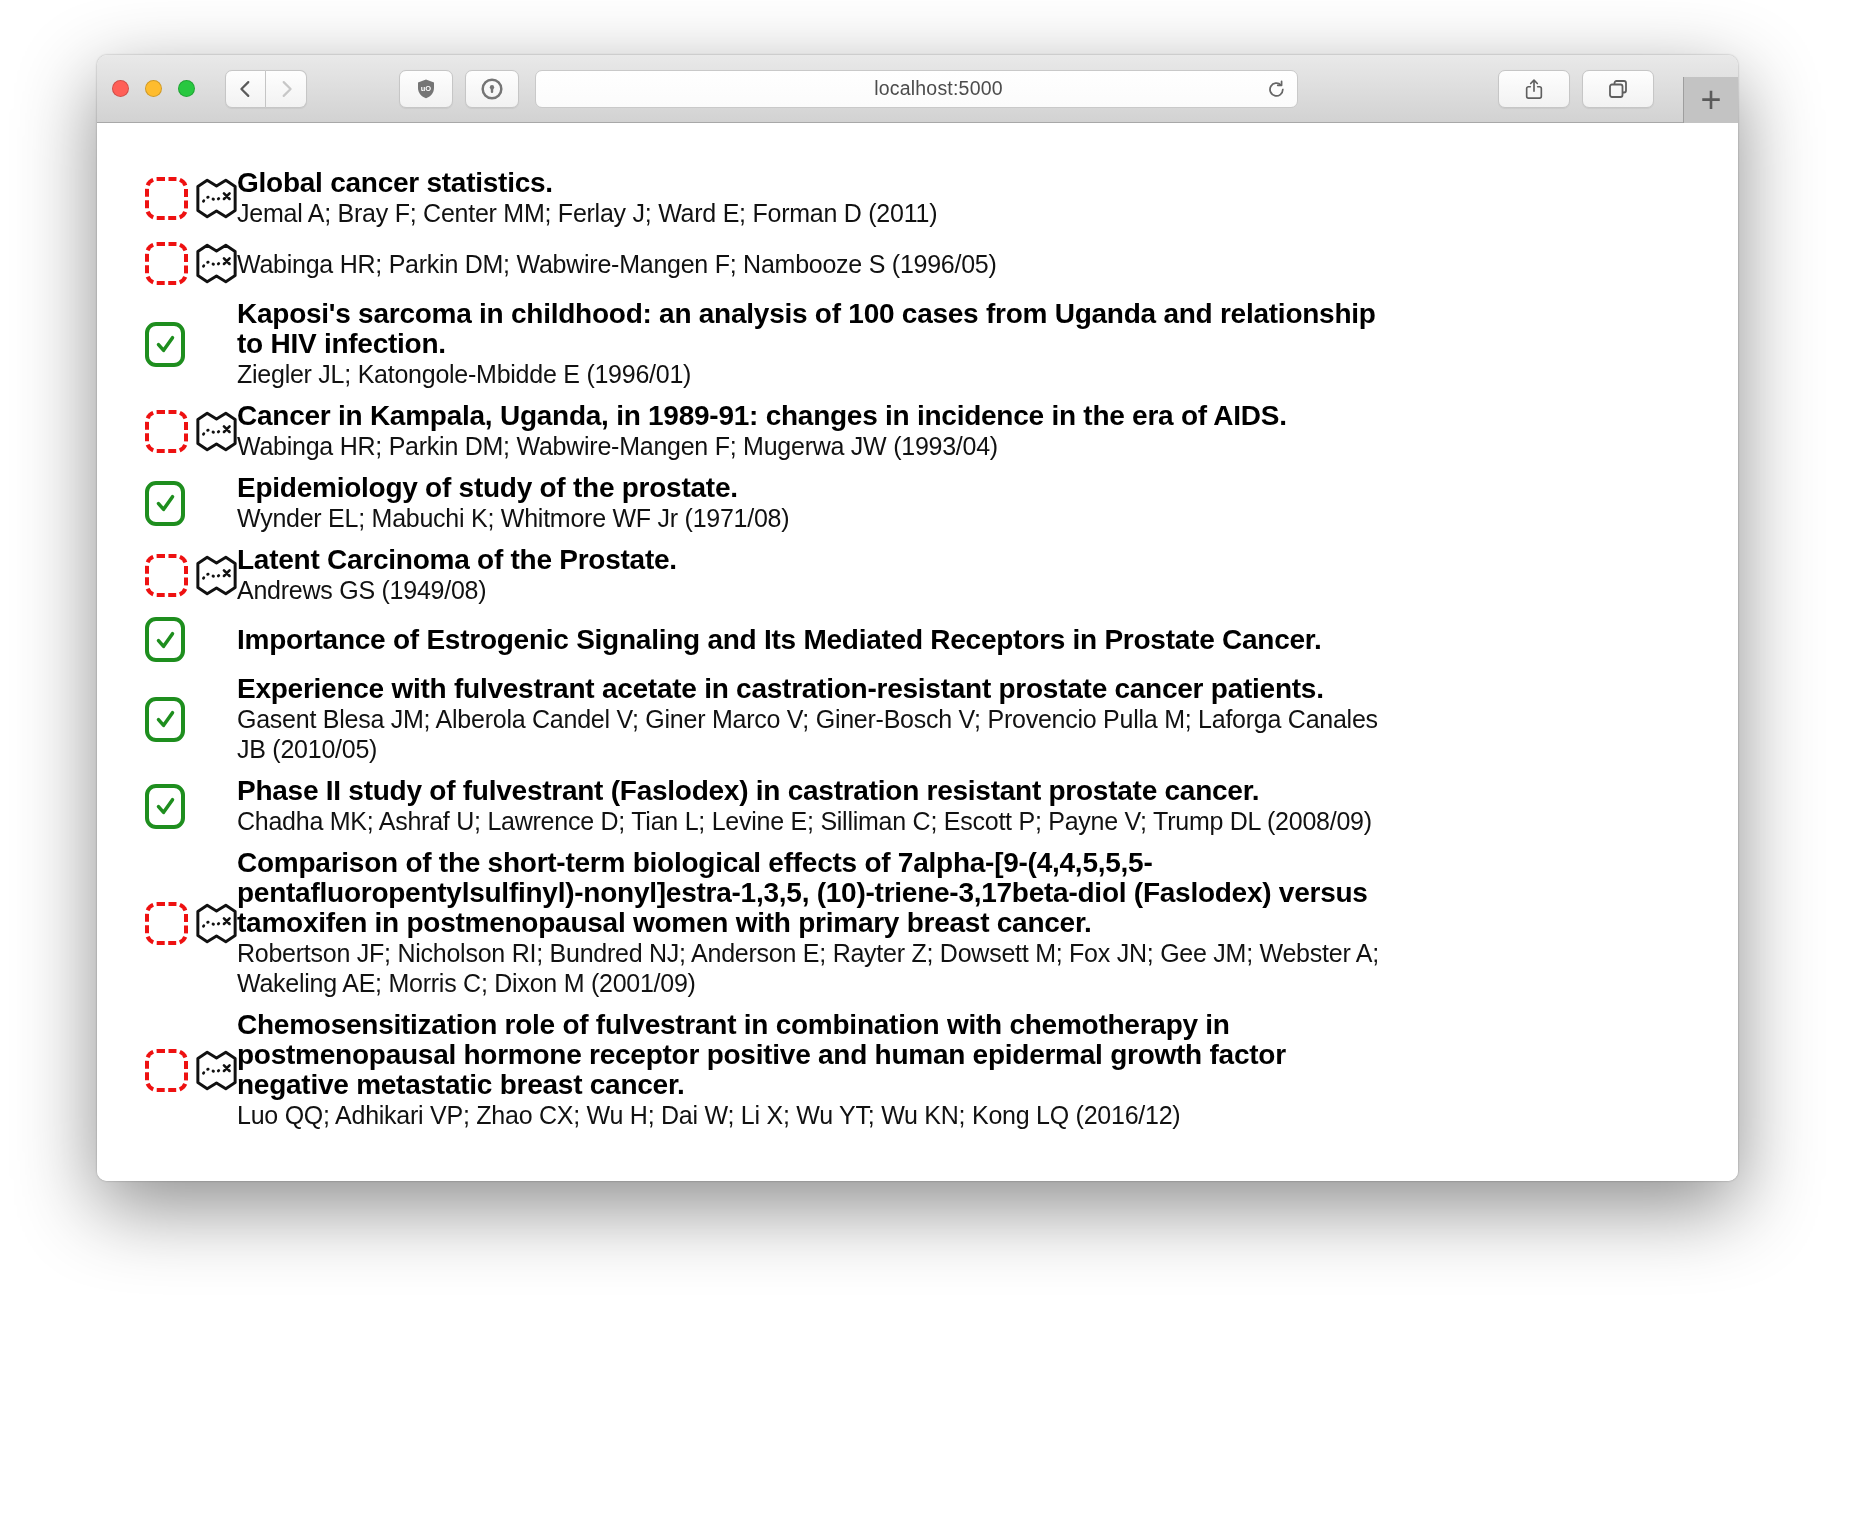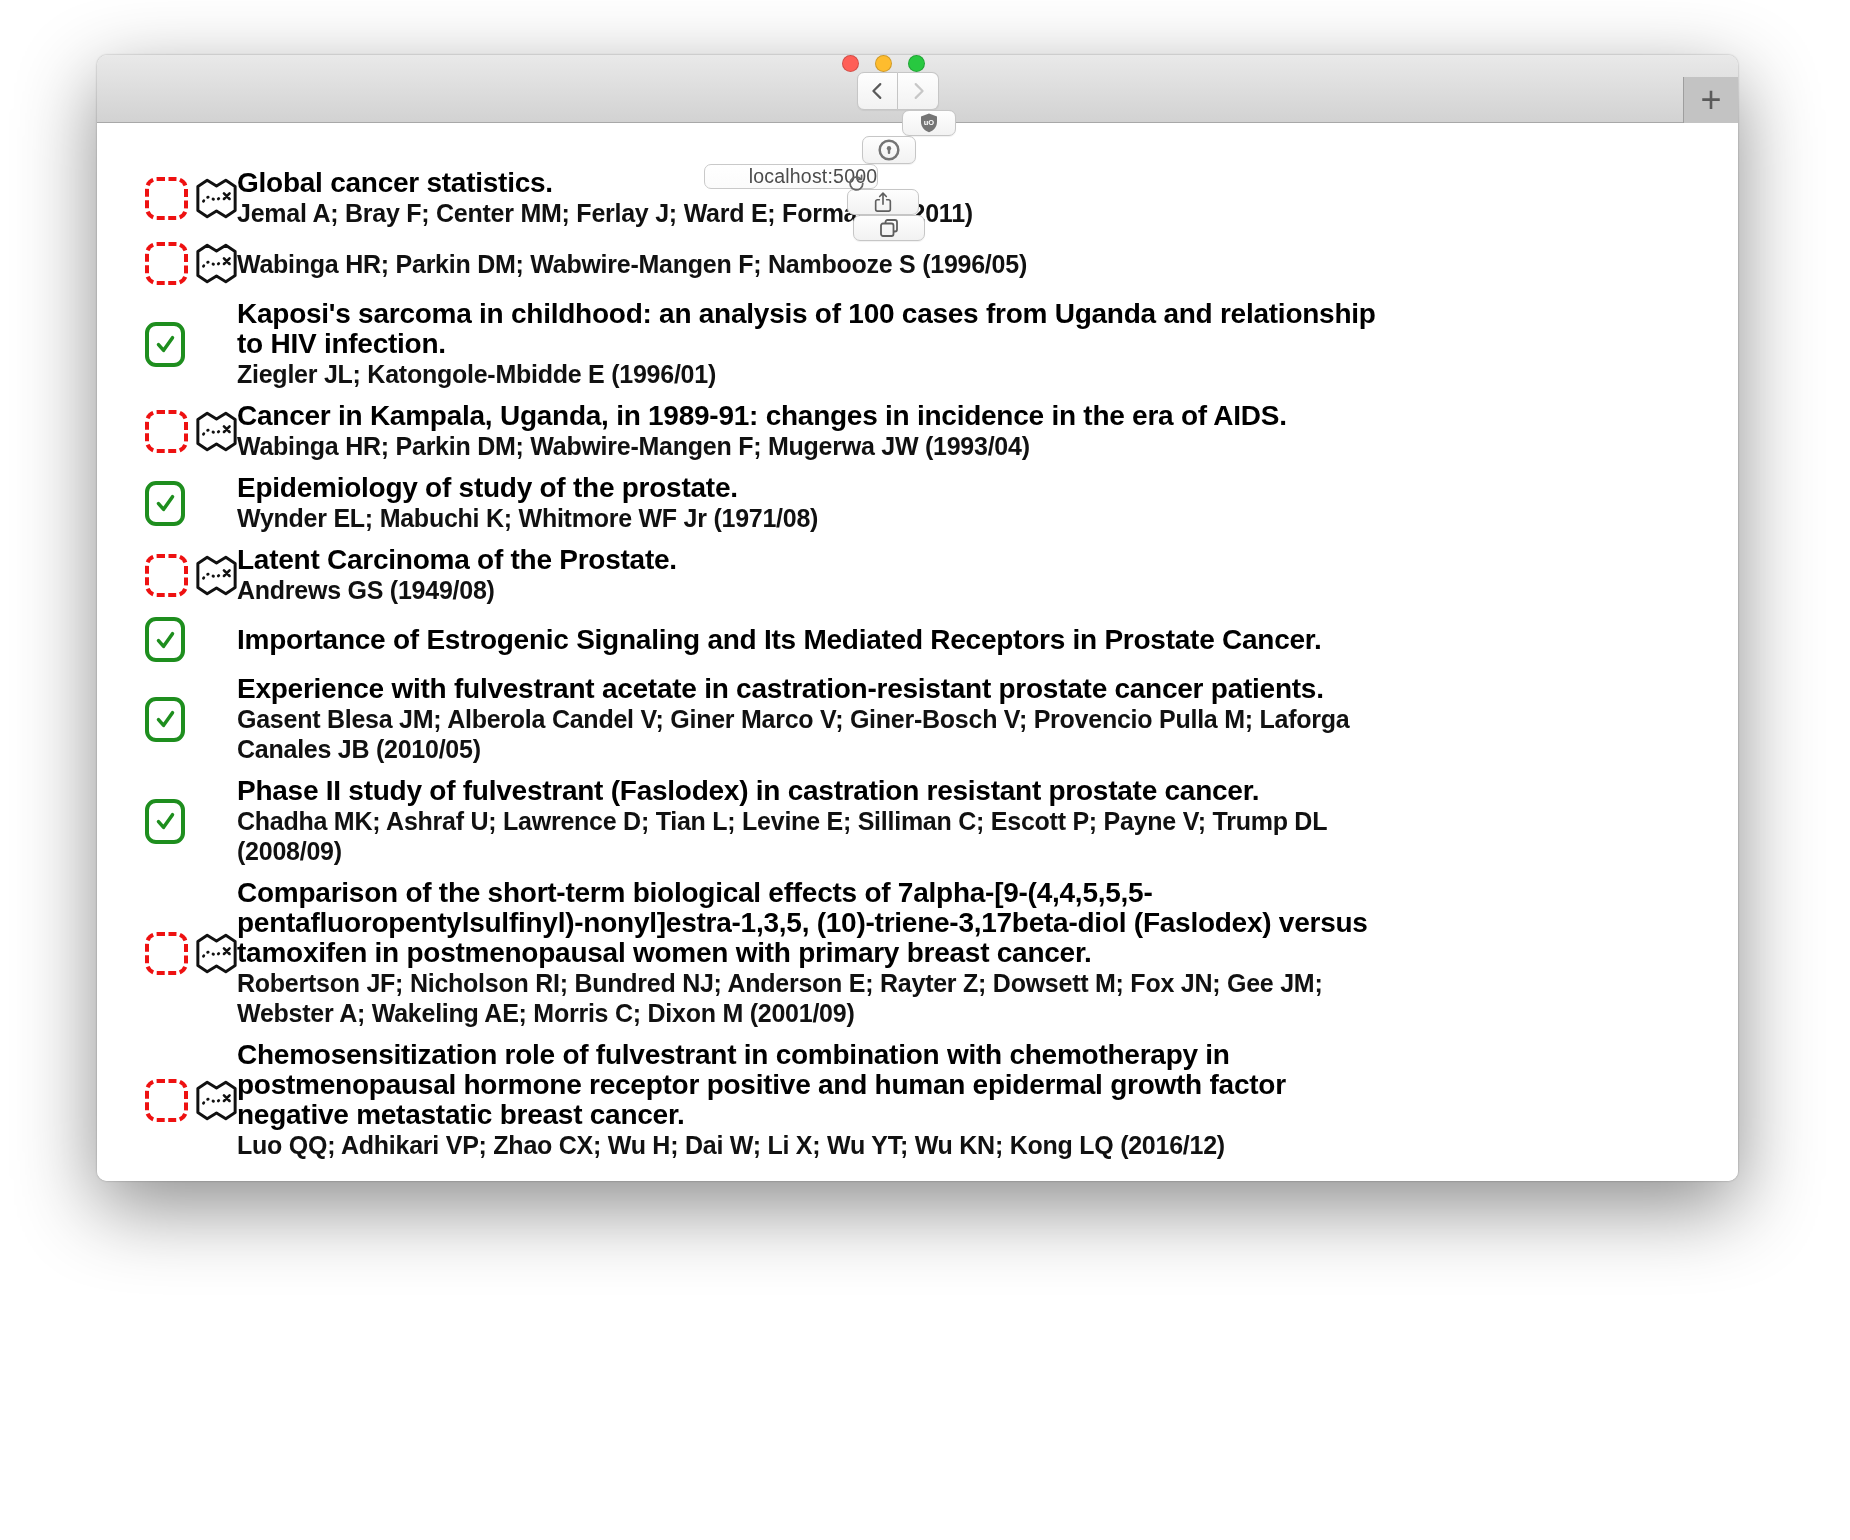--- a/index.html
+++ b/index.html
@@ -5,21 +5,21 @@
   html,body{margin:0;padding:0;background:#ffffff;width:1850px;height:1540px;
     font-family:"Liberation Sans","DejaVu Sans",sans-serif;}
   .stage{position:relative;width:1850px;height:1540px;overflow:hidden;}
 
   
   .window{position:absolute;left:97px;top:55px;width:1641px;height:1126px;
     border-radius:10px;overflow:hidden;background:#fff;
     box-shadow:0 26px 80px rgba(0,0,0,.45),0 0 2px rgba(0,0,0,.35);}
   .toolbar{position:relative;height:68px;background:linear-gradient(#e9e9e9,#d2d2d2);
     border-bottom:1px solid #a8a8a8;display:flex;align-items:center;
-    padding:0 84px 0 15px;box-sizing:border-box;flex-direction:column;}
+    padding:0 84px 0 15px;box-sizing:border-box;}
   .lights{display:flex;gap:16px;align-items:center;}
   .light{width:17px;height:17px;border-radius:50%;box-sizing:border-box;border:1px solid rgba(0,0,0,.18);}
   .light.red{background:#ff5f57;}
   .light.yellow{background:#febc2e;}
   .light.green{background:#28c840;}
 
   .btn{height:38px;background:linear-gradient(#fefefe,#f2f2f2);border:1px solid #c6c6c6;
     border-radius:7px;display:flex;align-items:center;justify-content:center;
     box-sizing:border-box;box-shadow:0 .5px 1px rgba(0,0,0,.06);}
   .nav{display:flex;margin-left:30px;}
@@ -44,21 +44,21 @@
 
   
   .content{height:1058px;overflow:hidden;background:#fff;padding:45px 0 0 48px;box-sizing:content-box;}
   .item{display:flex;align-items:center;margin-bottom:12px;}
   .icons{width:92px;flex:none;display:flex;align-items:center;gap:8px;}
   .dashedbox{width:43px;height:43px;box-sizing:border-box;border:4px dashed #ee1111;border-radius:12px;flex:none;}
   .checkbox{width:40px;height:45px;box-sizing:border-box;border:4px solid #1e8e1e;border-radius:11px;
     flex:none;display:flex;align-items:center;justify-content:center;}
   .text{max-width:1150px;letter-spacing:-0.25px;}
   .title{font-size:28px;line-height:30px;font-weight:700;color:#000;margin:0;}
-  .authors{font-size:25px;line-height:30px;font-weight:700;color:#111;margin:0;}
+  .authors{font-size:25px;line-height:30px;font-weight:400;color:#111;margin:0;}
 
   svg{display:block;}
 </style>
 </head>
 <body>
 
 <div class="stage">
   <div class="window">
 
     <div class="toolbar">

